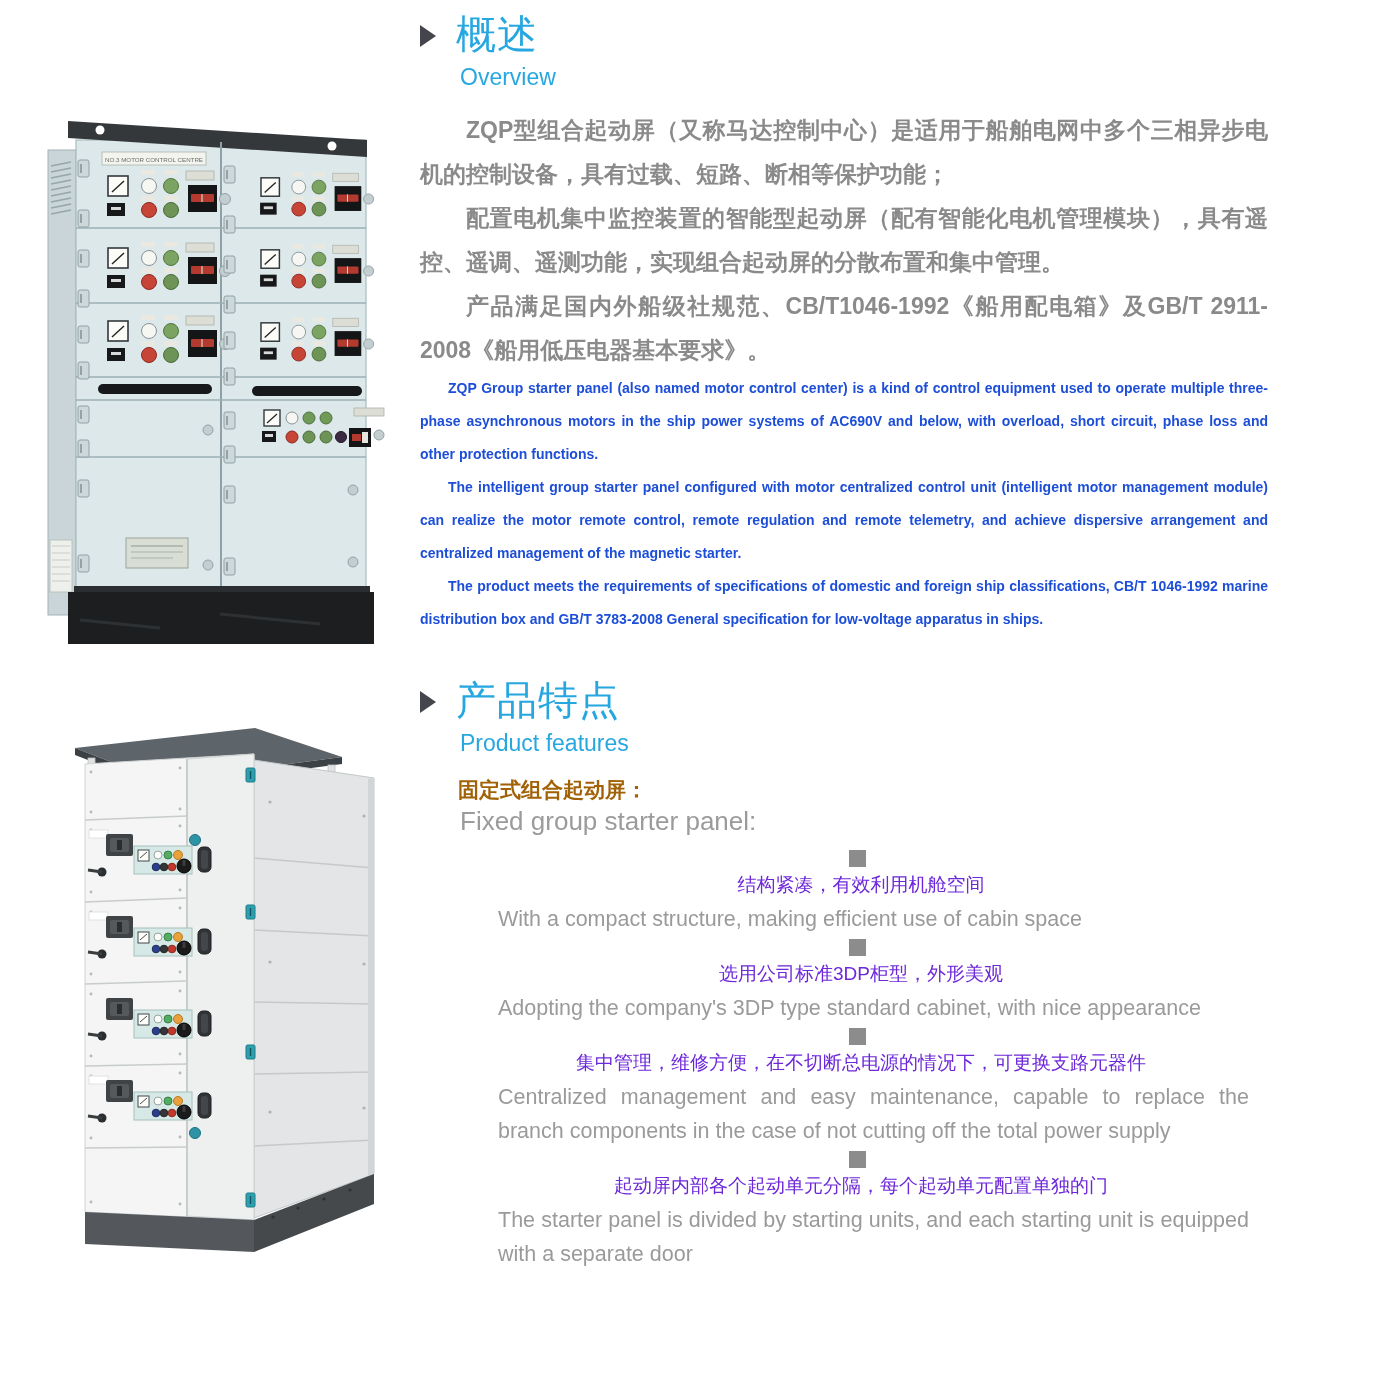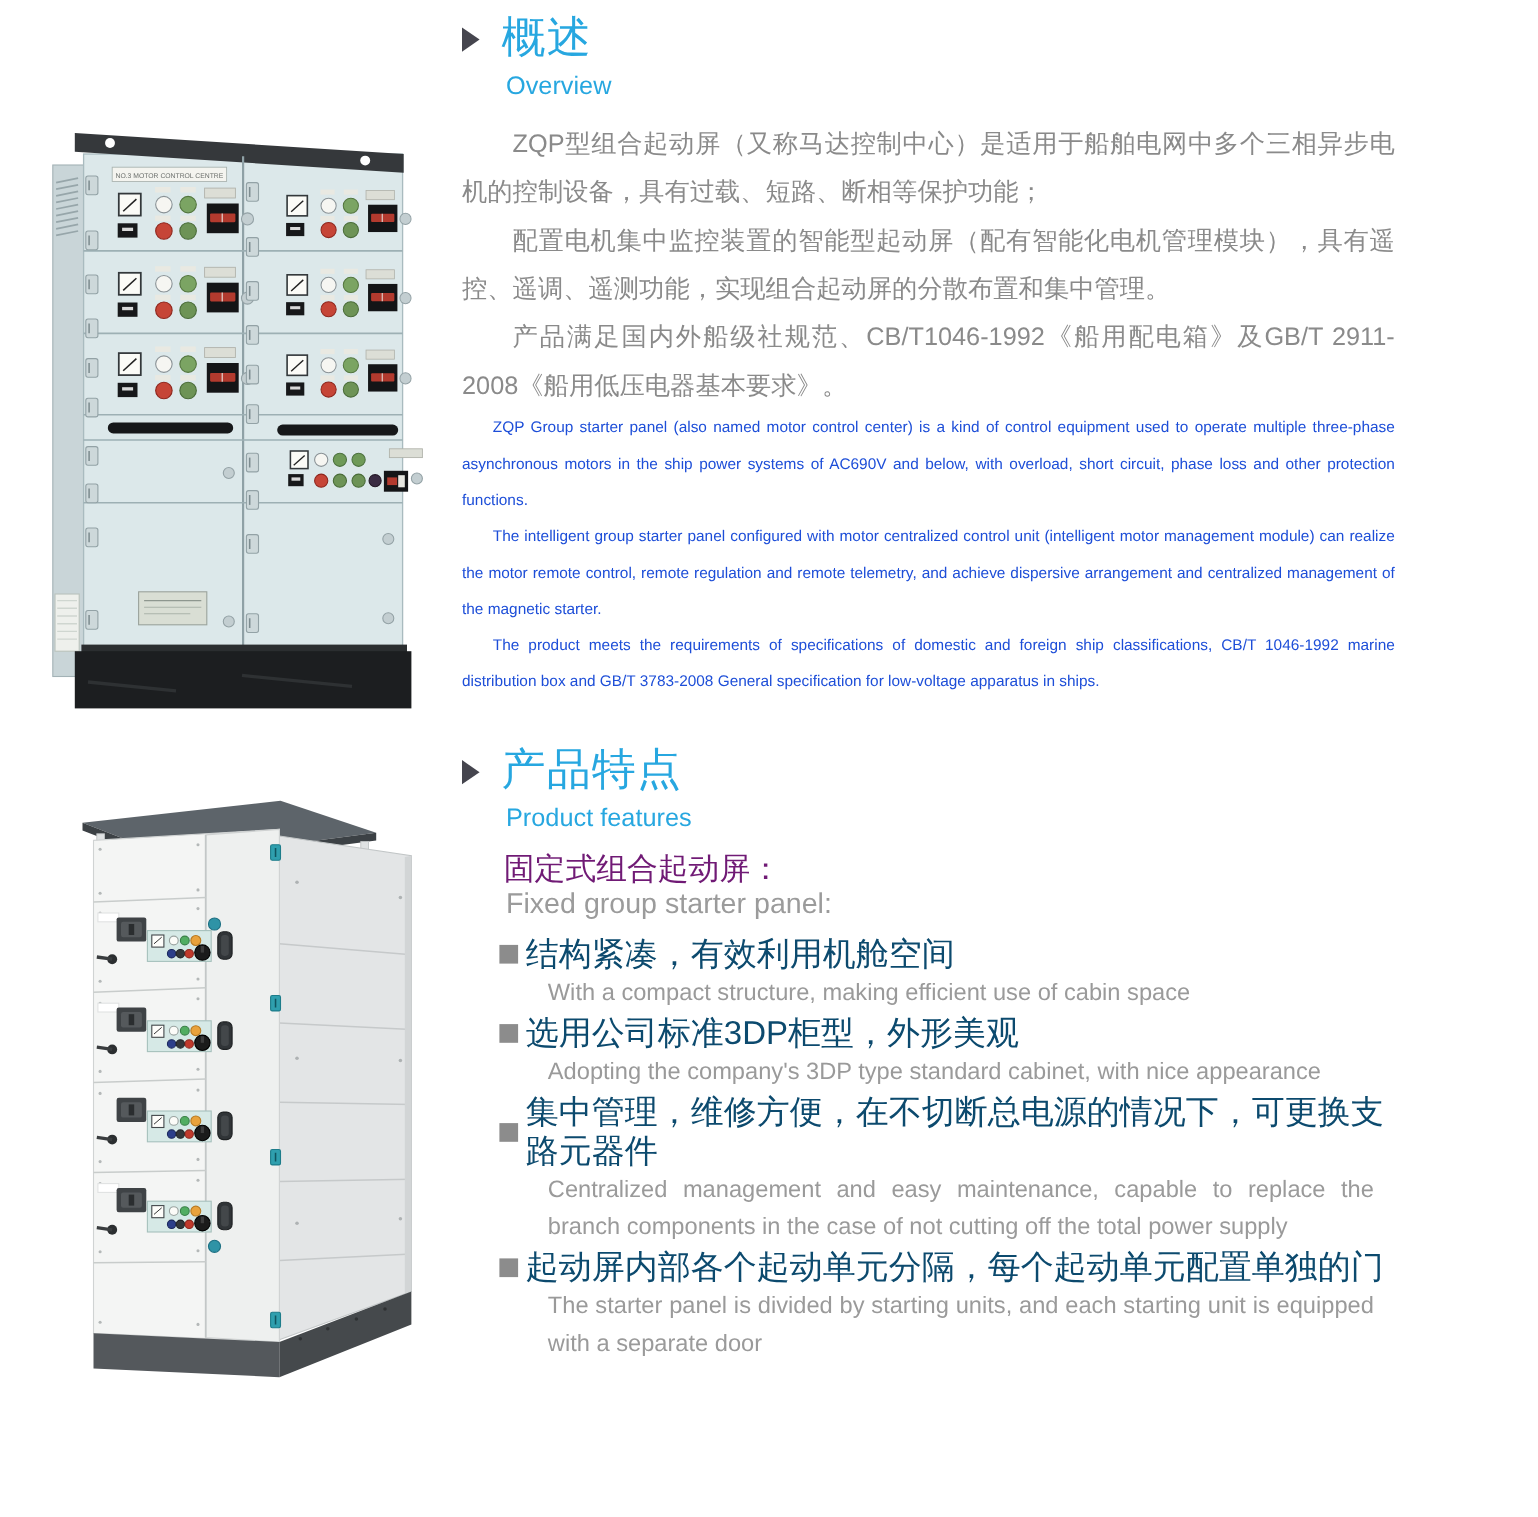--- a/index.html
+++ b/index.html
@@ -15,32 +15,32 @@
   .content { position:absolute; left:420px; top:10px; width:848px; }
 
   .sec-head { display:flex; align-items:center; }
   .tri { width:0; height:0; border-left:16px solid #45454e;
          border-top:11px solid transparent; border-bottom:11px solid transparent;
          margin-right:20px; margin-top:4px; }
   .h-zh { font-size:40px; line-height:48px; color:#27a7e0; letter-spacing:1px; }
   .h-en { font-size:23px; line-height:30px; color:#27a7e0; margin-left:40px; margin-top:4px; }
 
   .paras { margin-top:16px; }
-  .para { text-align:justify; }
+  .para { text-align:justify;font-weight:bold; }
   .para.zh { font-size:23px; line-height:44px; color:#8a8a8a; text-indent:2em; }
   .para.en { font-size:14px; line-height:33px; color:#1d4ed8; text-indent:2em; }
 
   .sec2 { margin-top:40px; }
-  .sub-zh { margin-top:16px; margin-left:38px; font-size:28px; line-height:32px;
-            font-weight:normal; color:#701a75; }
+  .sub-zh { margin-top:16px; margin-left:38px; font-size:21px; line-height:32px;
+            font-weight:bold; color:#a16207; }
   .sub-en { margin-left:40px; font-size:26px; line-height:30px; color:#9b9b9b; }
 
   .feat-list { margin-top:14px; margin-left:34px; }
   .feat-item { margin-bottom:3px; }
-  .feat-zh { font-size:30px; line-height:35px; color:#0c4a6e; display:flex; align-items:center; }
+  .feat-zh { font-size:19px; line-height:35px; color:#6d28d9; display:flex; align-items:center;flex-direction:column; }
   .sq { display:inline-block; width:17px; height:17px; background:#8c8c8c; margin-right:7px; flex:0 0 auto; }
   .feat-en { font-size:21.5px; line-height:34px; color:#9a9a9a; padding-left:44px;
              text-align:justify; width:795px; }
 </style>
 </head>
 <body>
 
 <div class="page">
 
   <svg class="photo1" viewBox="0 0 372 565">

